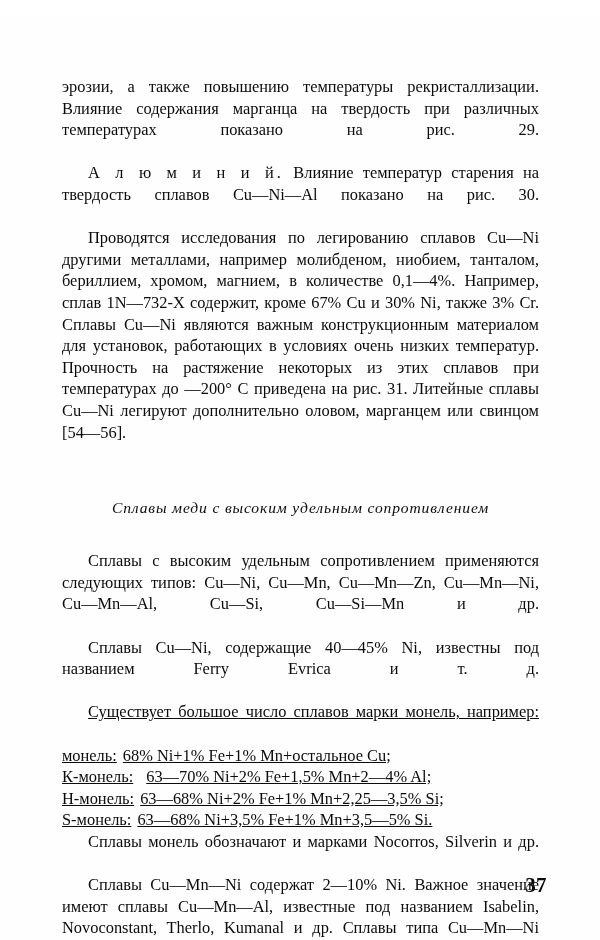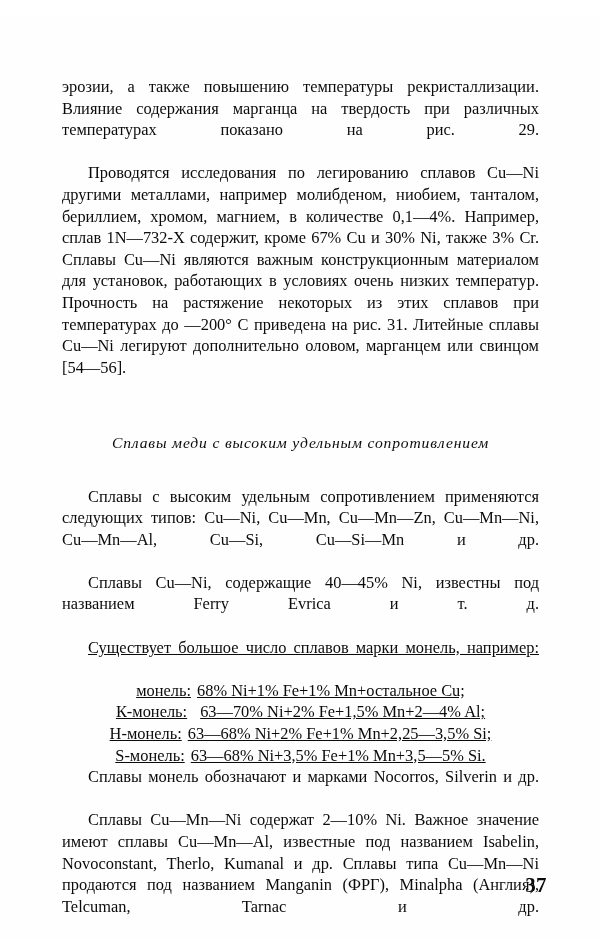--- a/index.html
+++ b/index.html
@@ -74,21 +74,21 @@
 
   
   .comp-lines {
     font-size: 16.4px;
     line-height: 21.6px;
     text-decoration: underline;
   }
   .comp-line {
     white-space: nowrap;
     text-indent: 0;
-    text-align: center;
+    text-align: left;
   }
   .comp-line .lbl { }
   .comp-line .sp1 { display: inline-block; width: 6px; }
   .comp-line .sp2 { display: inline-block; width: 13px; }
 
   .folio {
     position: absolute;
     right: 53px;
     bottom: 58px;
     font-size: 21px;
@@ -98,20 +98,21 @@
 </style>
 </head>
 <body>
 
 <div class="page">
 
   <div class="textblock">
 
     <p class="para noindent">эрозии, а также повышению температуры рекристаллизации. Влияние содержания марганца на твердость при различных температурах показано на рис. 29.</p>
 
+    <p class="para"><span class="spaced">А л ю м и н и й.</span><span> Влияние температур старения на твердость сплавов Cu—Ni—Al показано на рис. 30.</span></p>
 
     <p class="para">Проводятся исследования по легированию сплавов Cu—Ni другими металлами, например молибденом, ниобием, танталом, бериллием, хромом, магнием, в количестве 0,1—4%. Например, сплав 1N—732-X содержит, кроме 67% Cu и 30% Ni, также 3% Cr. Сплавы Cu—Ni являются важным конструкционным материалом для установок, работающих в условиях очень низких температур. Прочность на растяжение некоторых из этих сплавов при температурах до —200° C приведена на рис. 31. Литейные сплавы Cu—Ni легируют дополнительно оловом, марганцем или свинцом [54—56].</p>
 
     <div class="gap-before-heading"></div>
 
     <h2 class="section-heading">Сплавы меди с высоким удельным сопротивлением</h2>
 
     <div class="gap-after-heading"></div>
 
     <p class="para">Сплавы с высоким удельным сопротивлением применяются следующих типов: Cu—Ni, Cu—Mn, Cu—Mn—Zn, Cu—Mn—Ni, Cu—Mn—Al, Cu—Si, Cu—Si—Mn и др.</p>

